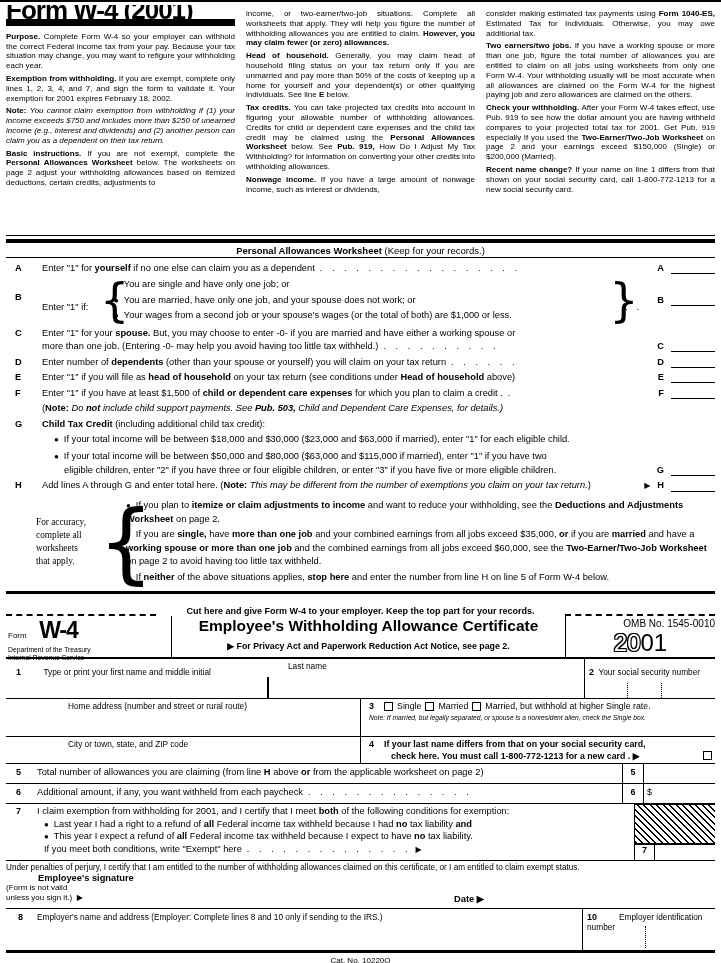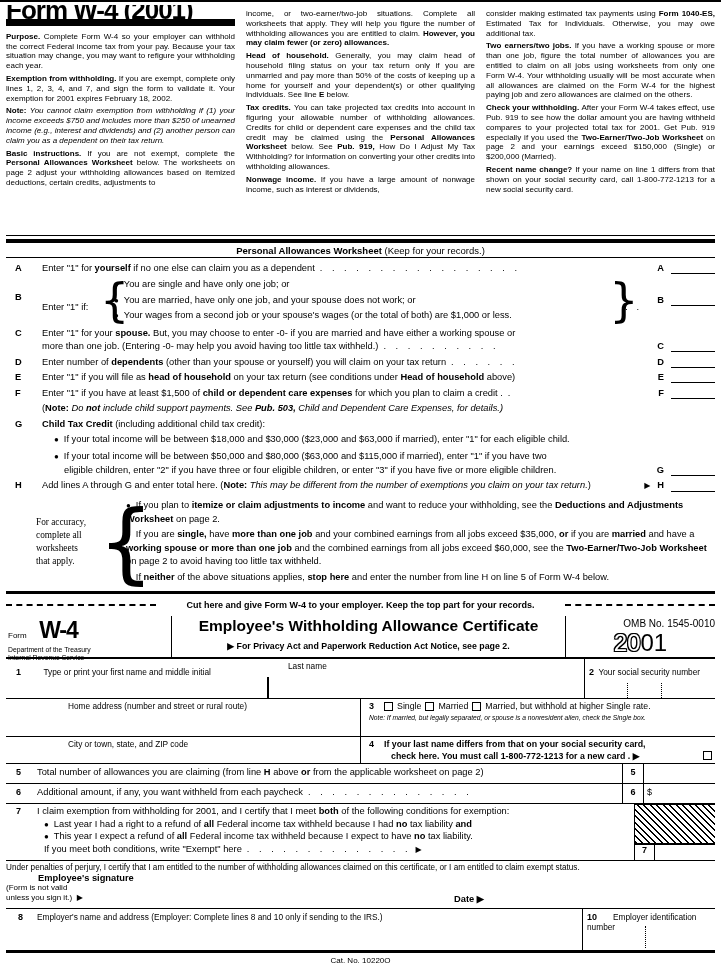--- a/index.html
+++ b/index.html
@@ -49,21 +49,21 @@
   .lineB-dots { flex:none; padding-top:14px; word-spacing:6px; margin:0 2px; }
   .lineB .ws-end { align-self:center; }
   .accuracy { display:flex; margin-top:5px; align-items:center; }
   .acc-label { flex:none; width:92px; padding-left:30px; font-size:9.3px; line-height:13px;font-family:Liberation Serif, serif; }
   .brace-acc { font-size:88px; line-height:80px; flex:none; width:22px; overflow:visible; }
   .acc-bullets { flex:1; padding-left:6px; }
   .acc-bullets div { margin:2px 0; line-height:13.5px; }
   .hr-heavy { background:#000; height:3px; margin-top:5px; }
 
   
-  .cut-row { display:flex; align-items:center; gap:10px; height:22px; }
+  .cut-row { display:flex; align-items:flex-end; gap:10px; height:22px; }
   .cut-dash { flex:1; border-top:2px dashed #000; height:0; max-width:150px; }
   .cut-text { font-weight:bold; font-size:9px; flex:1; text-align:center; }
 
   
   .cert { border-top:0; }
   .cert-header { display:flex; border-bottom:2.5px solid #000; height:43px; }
   .ch-left { flex:none; width:166px; border-right:1.5px solid #000; padding:1px 2px; }
   .ch-form-word { font-size:8px; }
   .ch-form-num { font-size:23px; font-weight:bold; letter-spacing:-1px; margin-left:8px; }
   .ch-dept { font-size:6.8px; line-height:8px; margin-top:2px; }
@@ -122,21 +122,21 @@
   .sig-area { position:relative; height:35px; font-size:8px; line-height:10px; }
   .sig-label { font-weight:bold; font-size:9.3px;padding-left:32px; }
   .sig-date { position:absolute; left:448px; bottom:4px; font-weight:bold; font-size:9.3px; }
   .sig-line { position:absolute; left:110px; right:280px; bottom:6px; }
 
   .row8 { display:flex; border-top:1.5px solid #000; border-bottom:3px solid #000; height:45px; font-size:8.3px; }
   .r8-left { flex:1; padding:3px 0 0 12px; }
   .r8-left .fnum { margin-right:14px; }
   .r8-office { flex:none; width:96px; border-left:1.5px solid #000; text-align:center; padding-top:3px; line-height:11px; }
   .r8-ein { flex:none; width:133px; border-left:1.5px solid #000; padding:3px 0 0 4px; position:relative; }
-  .r8-ein .fnum { margin-right:16px; }
+  .r8-ein .fnum { margin-right:22px; }
   .ein-dot { position:absolute; left:62px; bottom:2px; height:22px; border-left:1.5px dotted #000; }
 
   .cat-footer { text-align:center; font-size:8px; margin-top:3px; }
 </style>
 </head>
 <body>
 
 <div class="page">
 
   <div class="instr">

